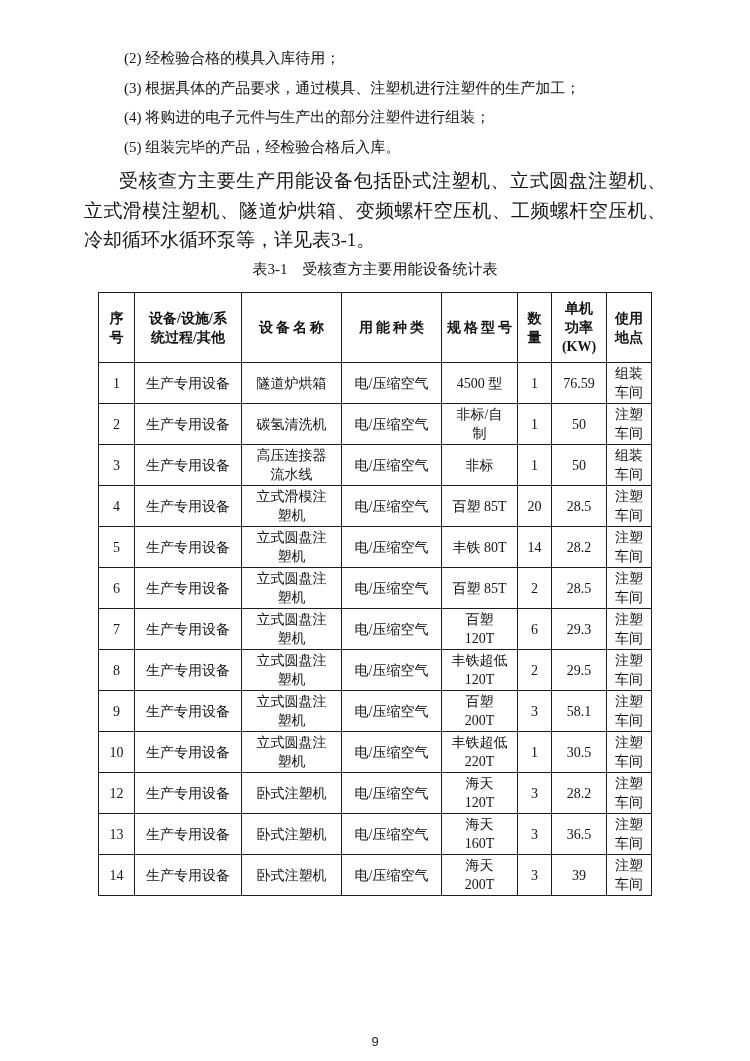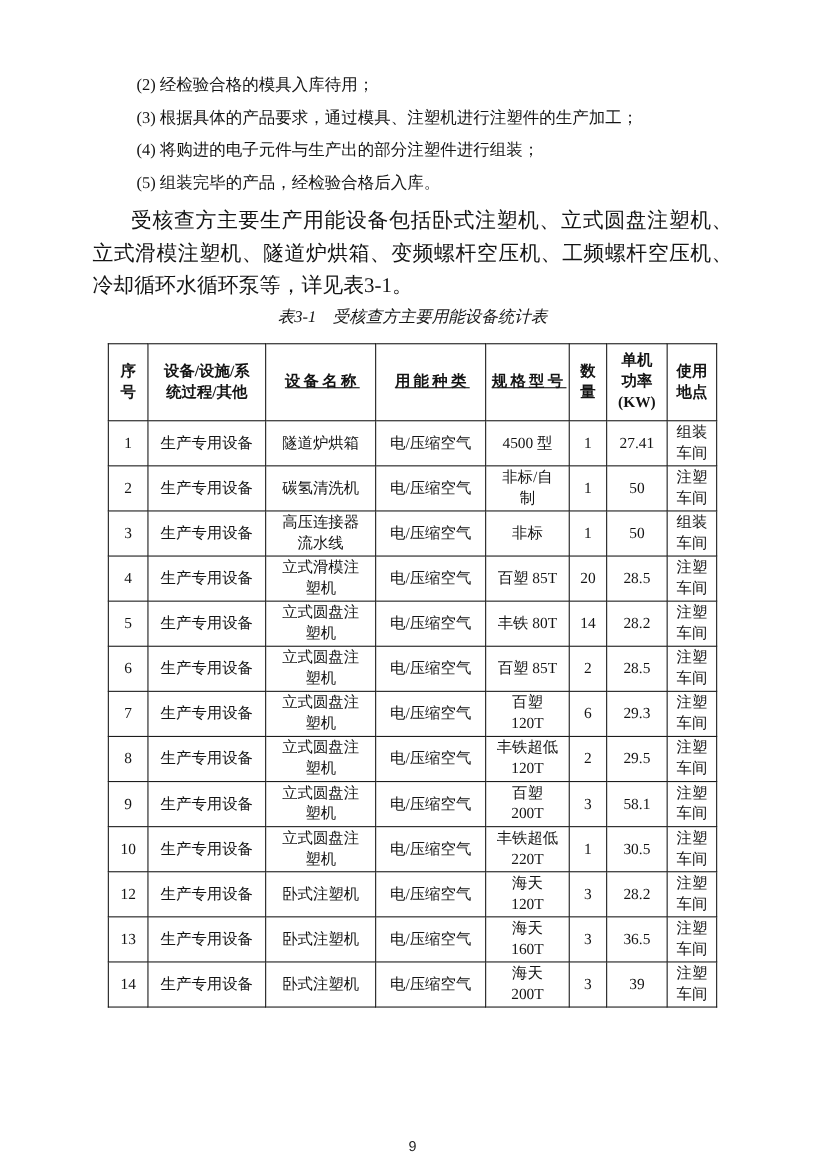--- a/index.html
+++ b/index.html
@@ -5,21 +5,21 @@
   html,body { margin:0; padding:0; background:#ffffff; }
   body {
     width:750px; height:1061px;
     font-family:"Liberation Serif", serif;
     color:#141414;
   }
   .page {
     position:relative;
     width:750px; height:1061px;
     box-sizing:border-box;
-    padding:64px 84px 0 84px;
+    padding:44px 84px 0 84px;
     background:#ffffff;
     overflow:hidden;
   }
   .list-item {
     margin:0;
     padding-left:40px;
     font-size:15px;
     line-height:29.5px;
     white-space:nowrap;
   }
@@ -28,42 +28,41 @@
     font-size:19px;
     line-height:29.5px;
     text-align:justify;
     text-indent:35px;
   }
   .table-caption {
     margin:0;
     font-size:15px;
     line-height:29.5px;
     text-align:center;
-    font-style:italic;
   }
   table.equip {
     border-collapse:collapse;
     table-layout:fixed;
     width:553px;
     margin:8px auto 0 auto;
   }
   table.equip th, table.equip td {
     border:1px solid #1d1d1d;
     text-align:center;
     vertical-align:middle;
     font-size:14px;
     line-height:19px;
     padding:1px 2px;
     white-space:pre-line;
     overflow:hidden;
   }
   table.equip thead tr { height:70px; }
   table.equip tbody tr { height:40px; }
   table.equip th { font-weight:bold; }
-  table.equip th.sp { letter-spacing:3px; text-indent:3px;text-decoration:underline; }
+  table.equip th.sp { letter-spacing:3px; text-indent:3px; }
   .page-number {
     position:absolute;
     left:0; right:0;
     bottom:12px;
     text-align:center;
     font-size:13px;
     font-family:"Liberation Sans", sans-serif;
     color:#222;
   }
 </style>
@@ -111,21 +110,21 @@
       </tr>
     </thead>
     <tbody>
         <tr>
           <td>1</td>
           <td>生产专用设备</td>
           <td>隧道炉烘箱</td>
           <td>电/压缩空气</td>
           <td>4500 型</td>
           <td>1</td>
-          <td>27.41</td>
+          <td>76.59</td>
           <td>组装
 车间</td>
         </tr>
         <tr>
           <td>2</td>
           <td>生产专用设备</td>
           <td>碳氢清洗机</td>
           <td>电/压缩空气</td>
           <td>非标/自
 制</td>

